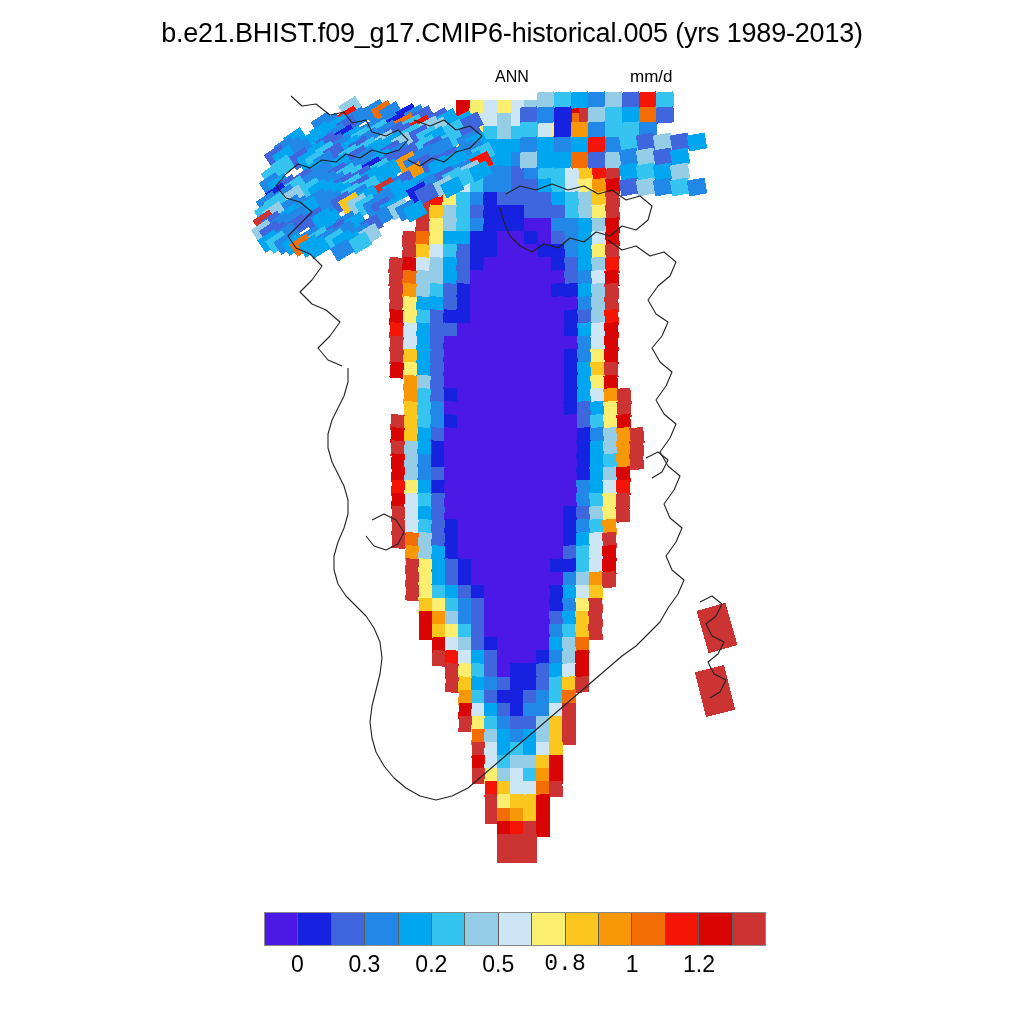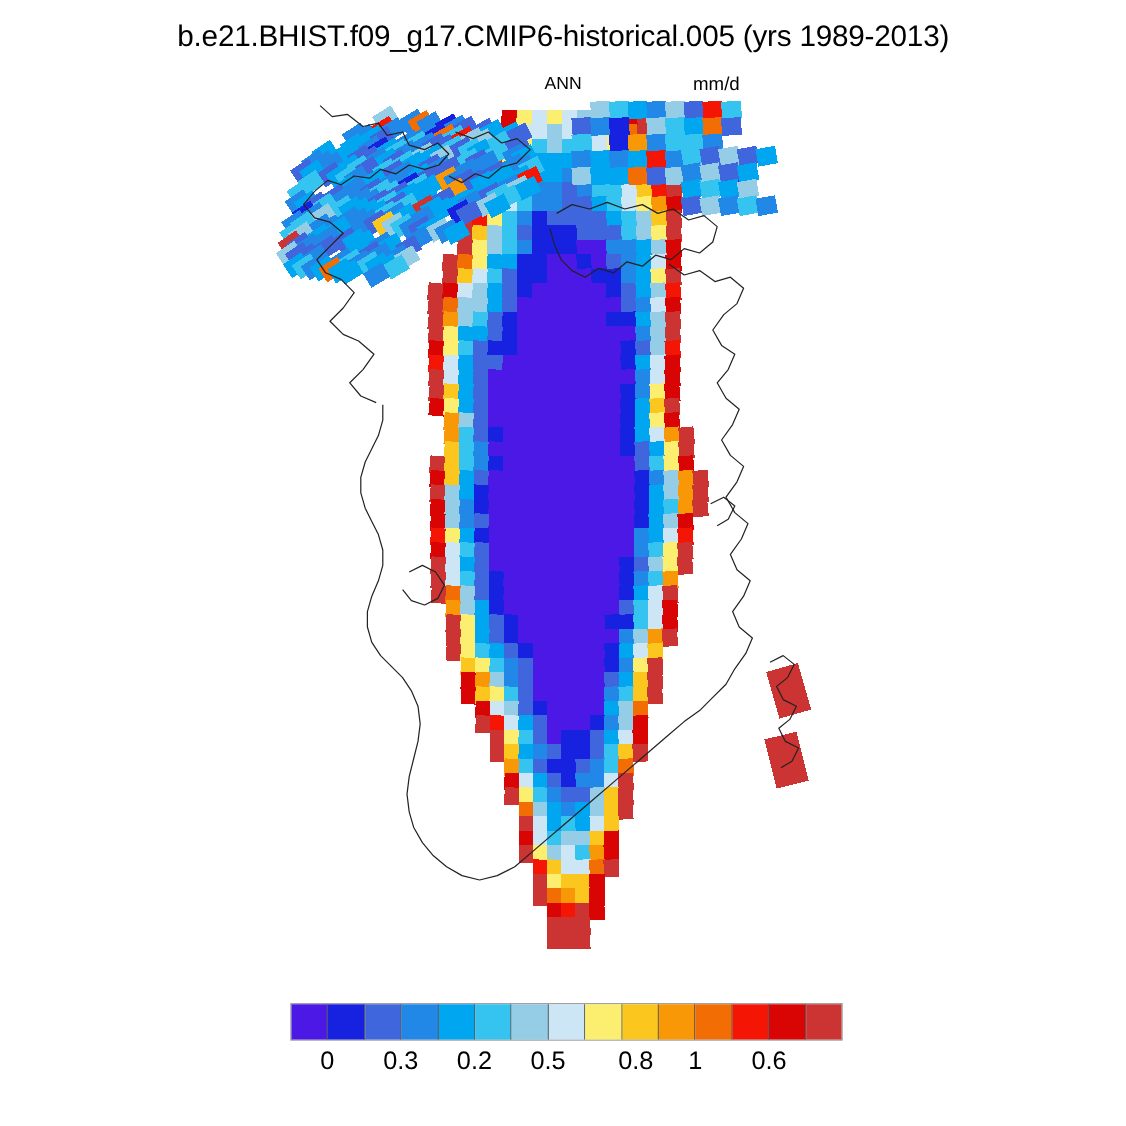--- a/index.html
+++ b/index.html
@@ -1151,18 +1151,18 @@
       <div class="sw" style="background: rgb(243, 109, 5);"></div>
       <div class="sw" style="background: rgb(245, 21, 5);"></div>
       <div class="sw" style="background: rgb(217, 5, 5);"></div>
       <div class="sw" style="background: rgb(204, 51, 51);"></div>
     </div>
   <div id="cbar-labels">
       <span style="left: 33.4667px;">0</span>
       <span style="left: 100.4px;">0.3</span>
       <span style="left: 167.333px;">0.2</span>
       <span style="left: 234.267px;">0.5</span>
-      <span style="left: 314px;">0.8</span>
+      <span style="left: 301px; font-family: Liberation Mono, monospace;">0.8</span>
       <span style="left: 368.133px;">1</span>
-      <span style="left: 435.067px;">0.6</span>
+      <span style="left: 435.067px;">1.2</span>
     </div>
 
 </div>
 
 </body></html>

